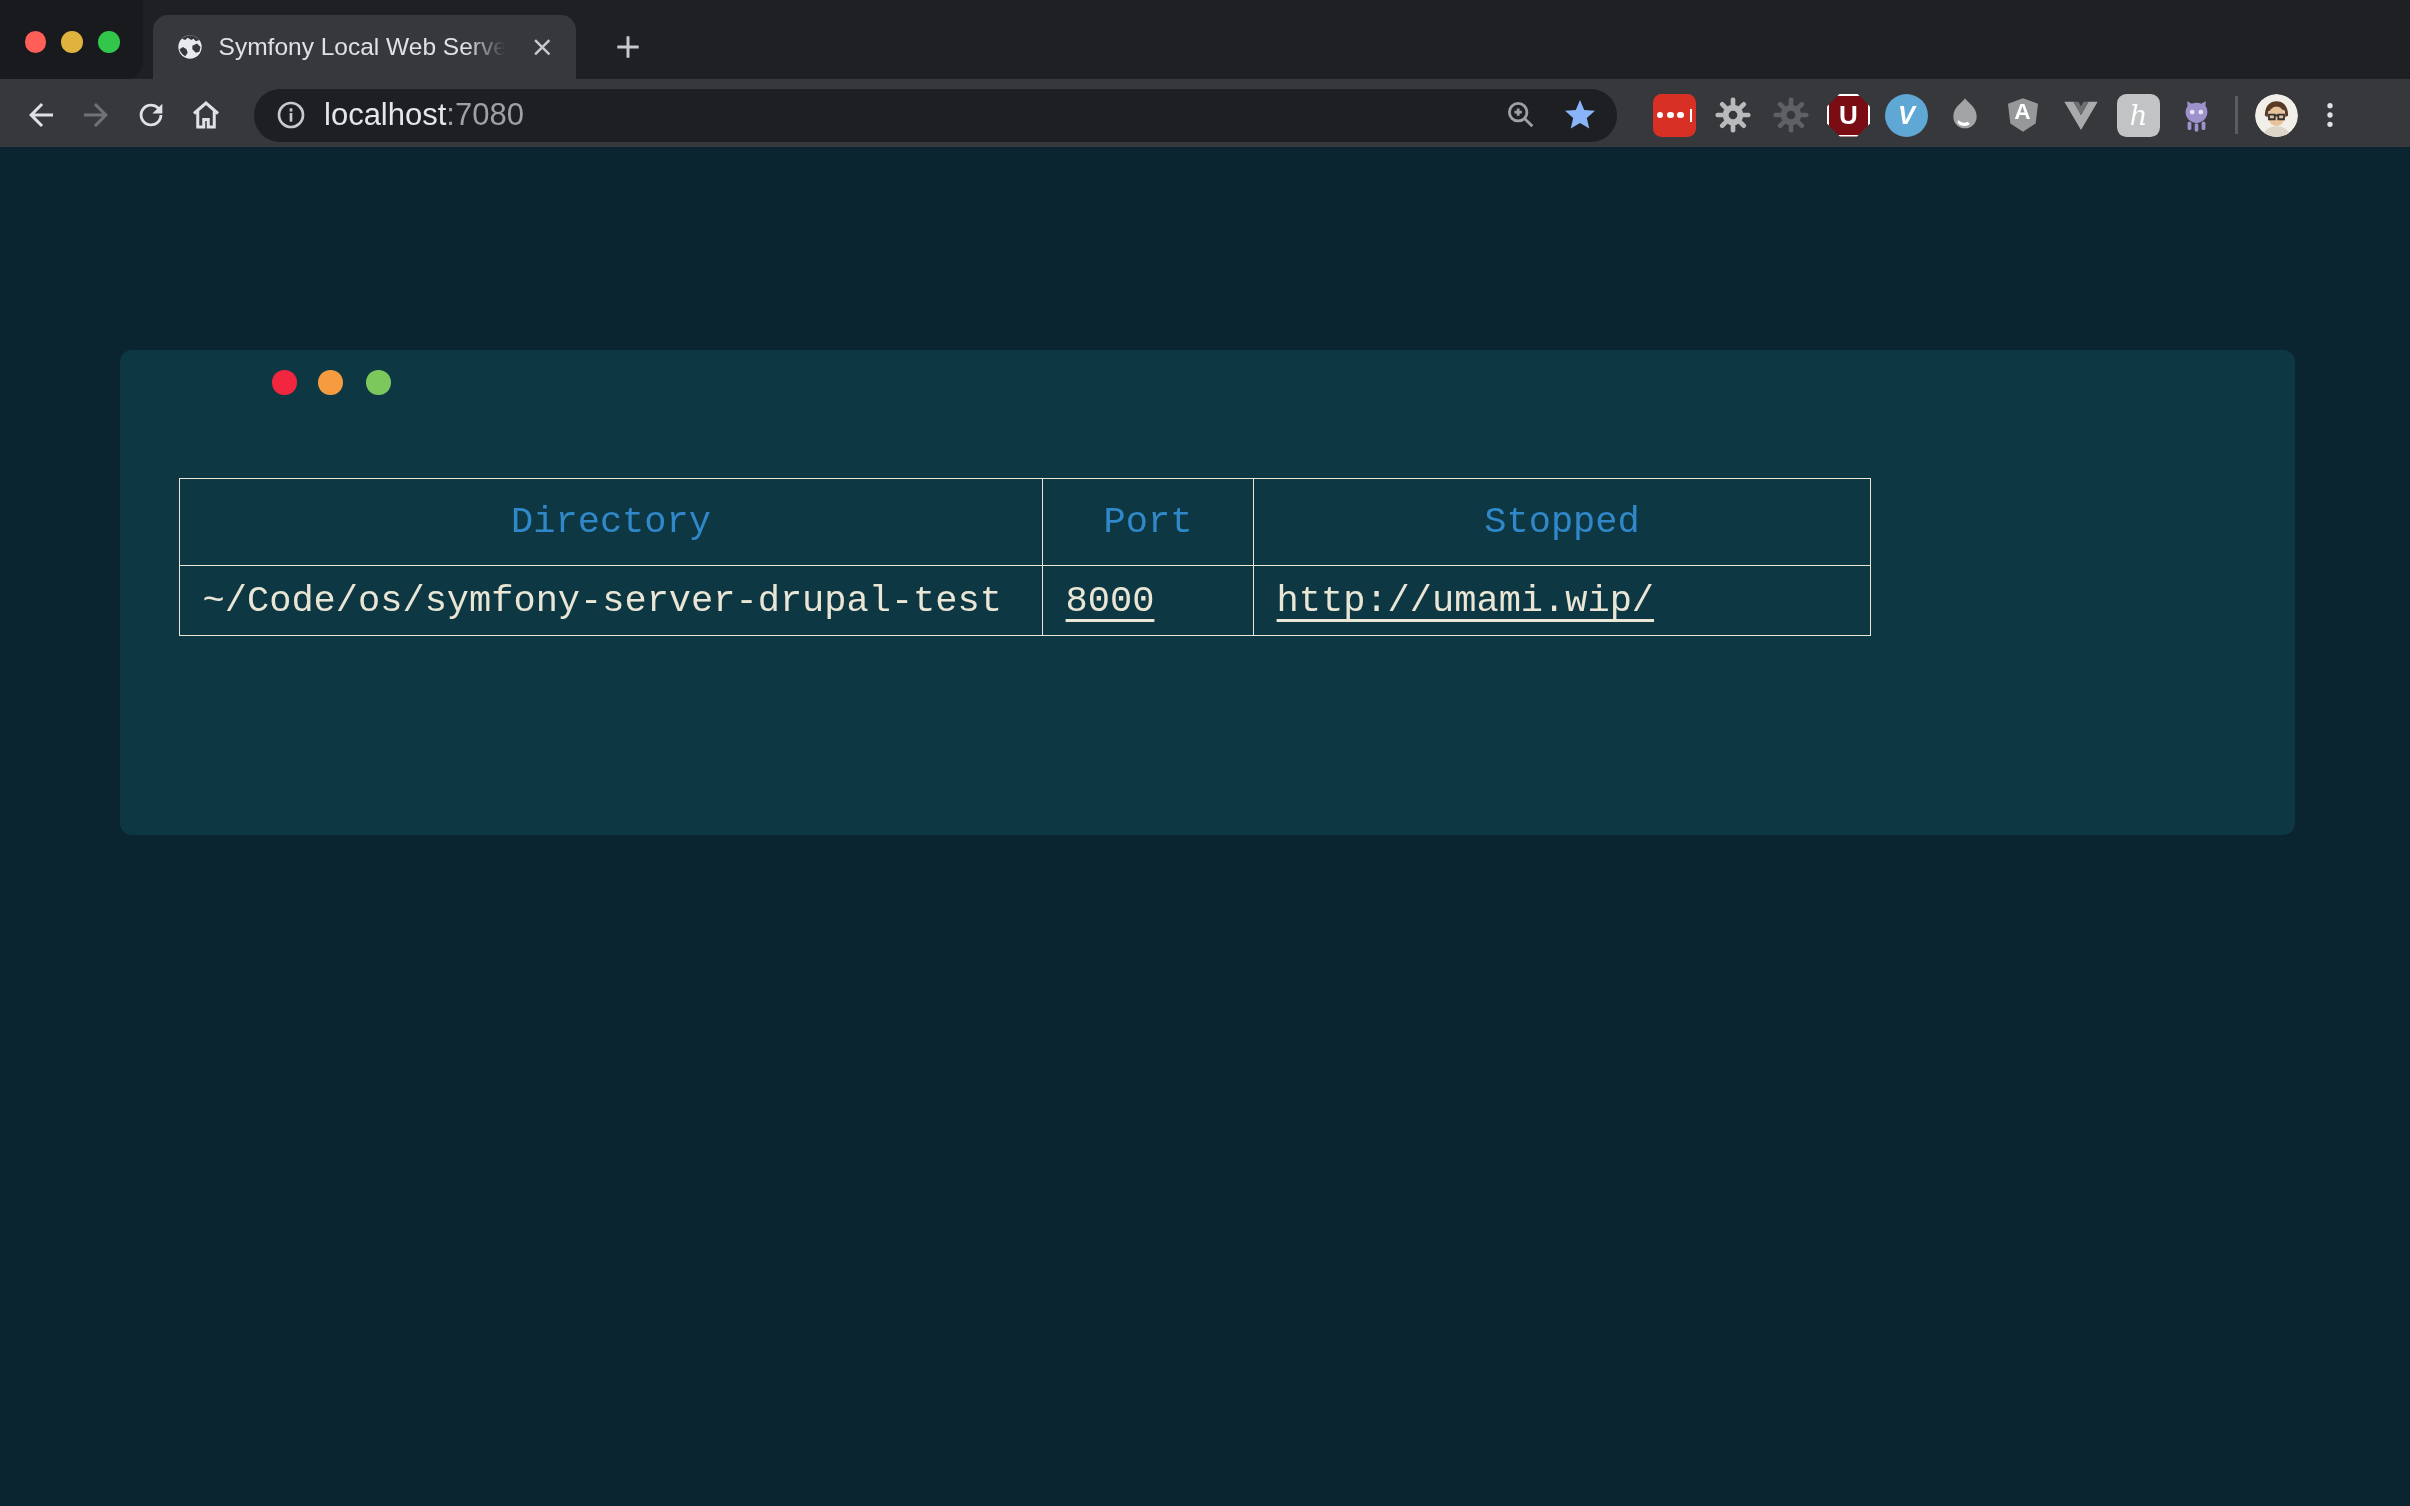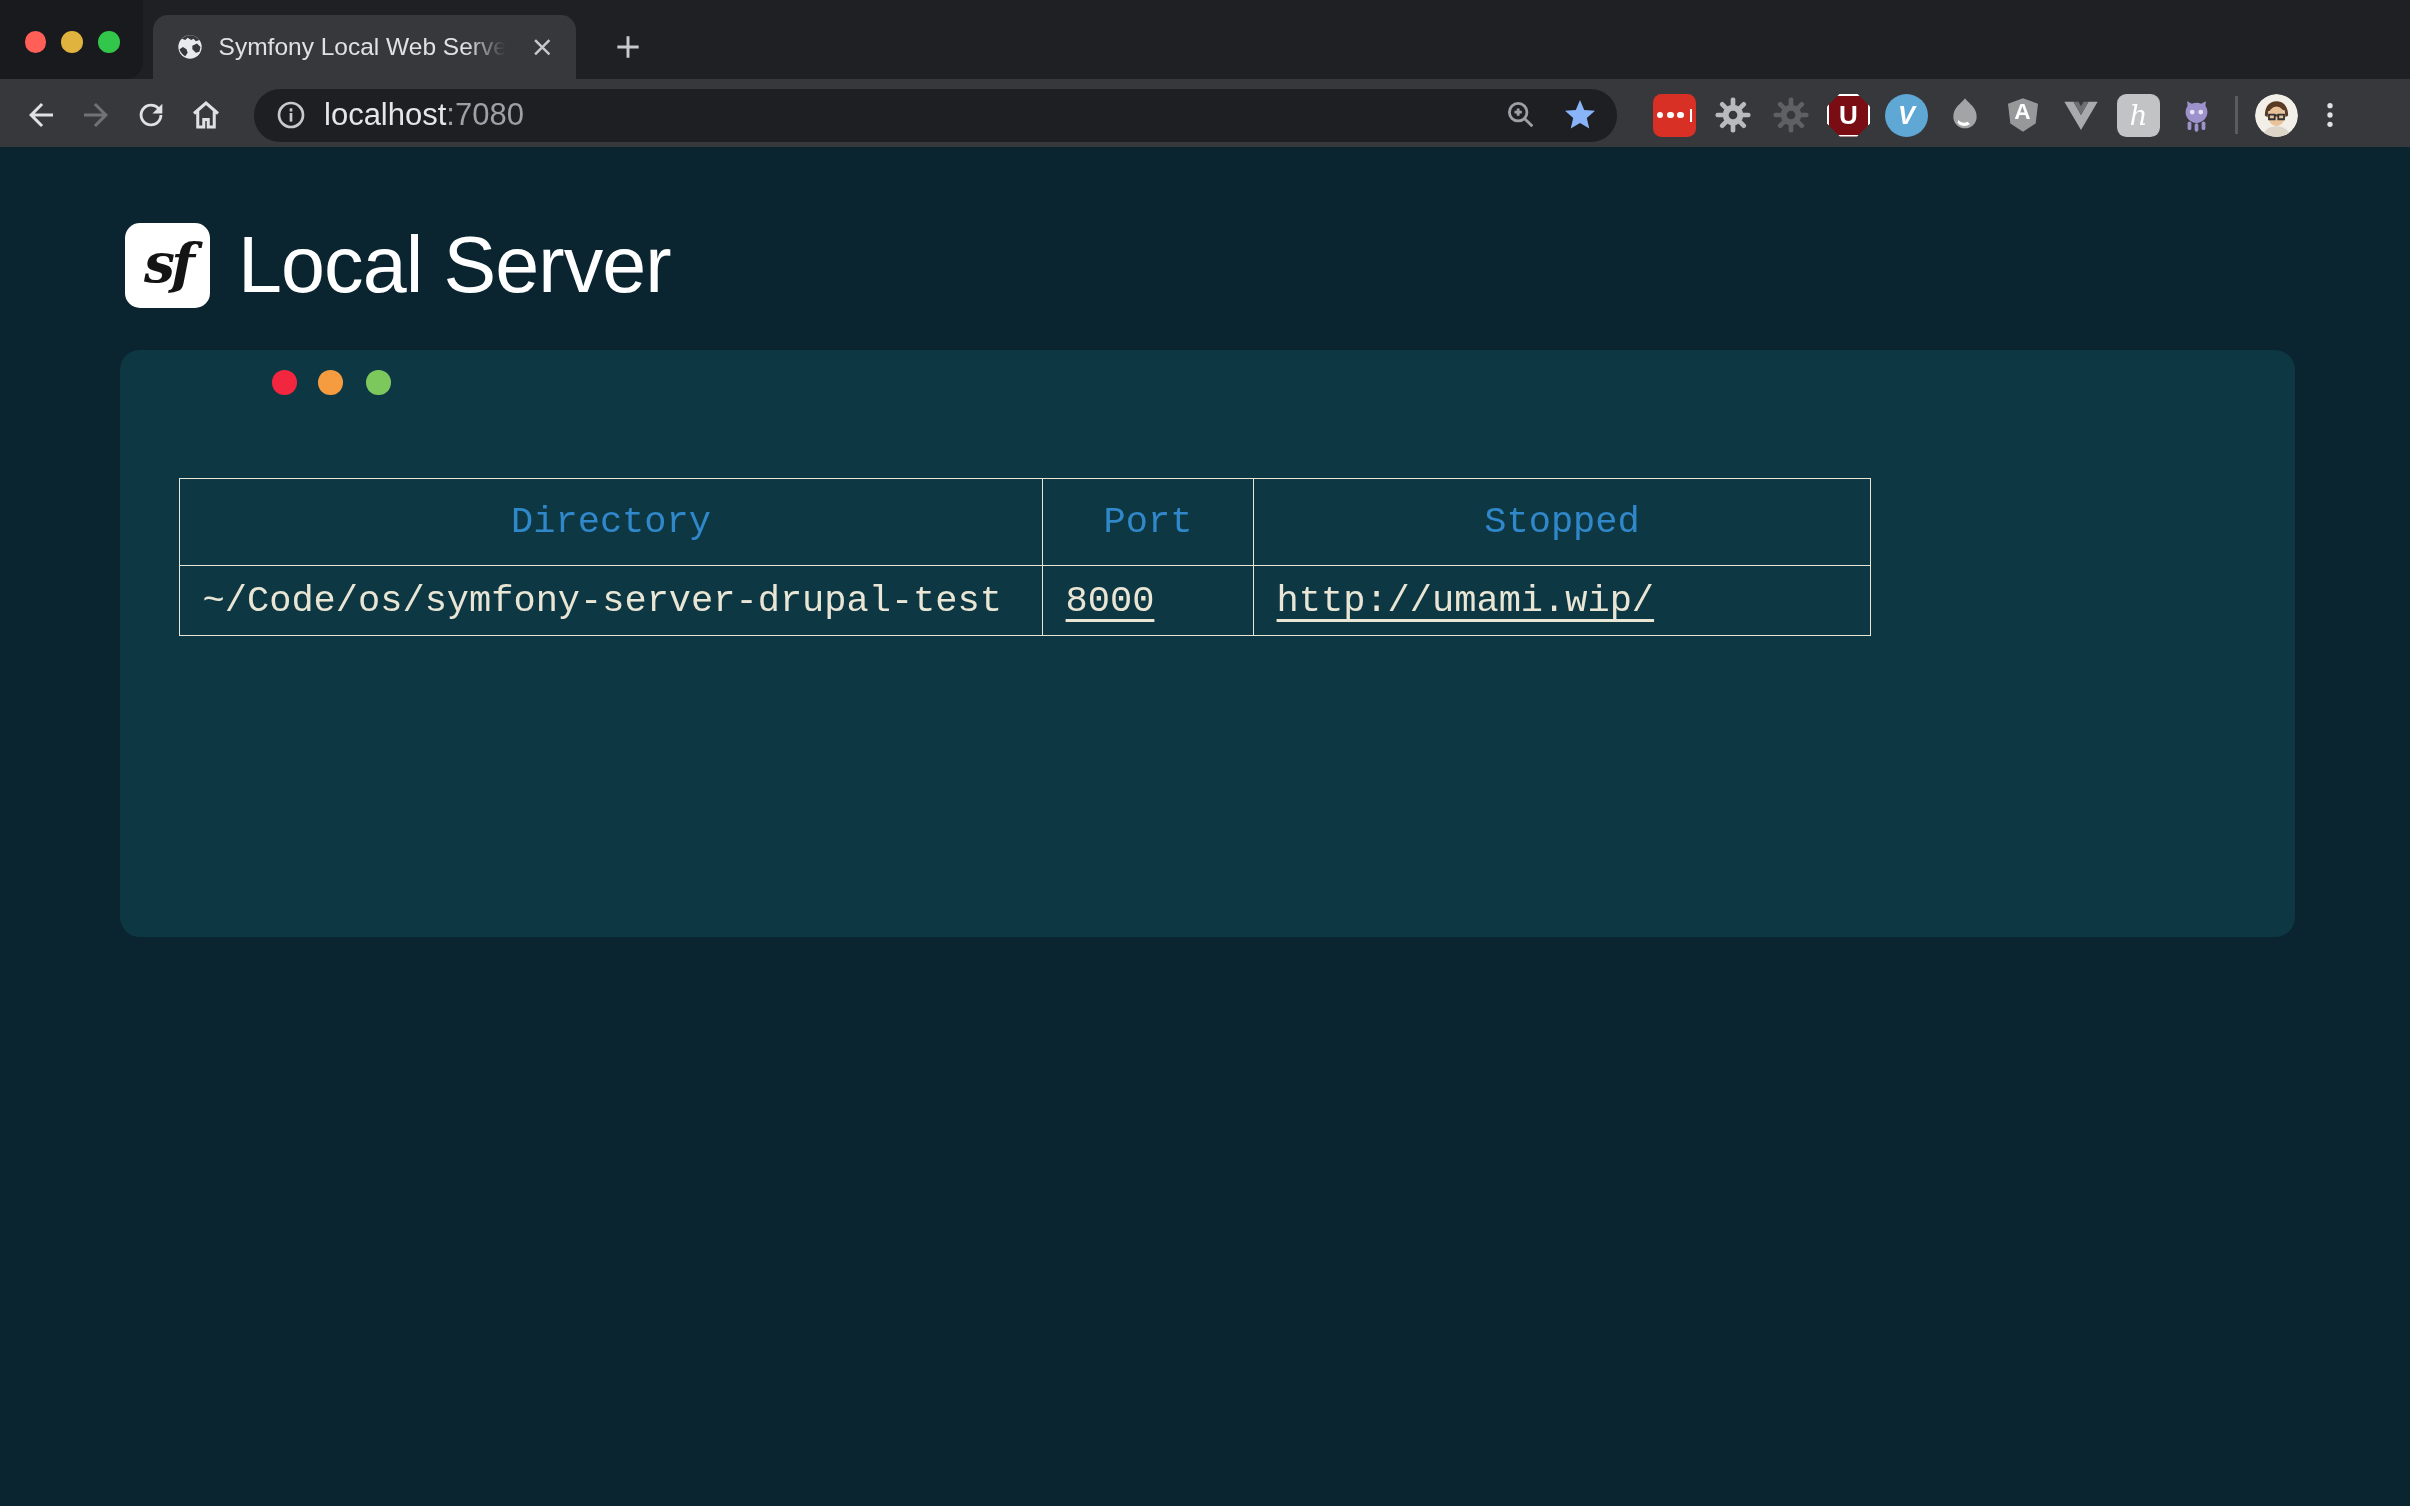--- a/index.html
+++ b/index.html
@@ -65,22 +65,22 @@
   
   .page { position:relative; height:1360px; background:#0B2530; }
   .brand { position:absolute; left:125px; top:72px; display:flex; align-items:center; }
   .sf-logo { width:85px; height:85px; background:#fff; border-radius:15px;
              display:flex; align-items:center; justify-content:center; }
   .sf-text { font-family:"DejaVu Serif", serif; font-style:italic; font-weight:bold;
              font-size:55px; color:#141414; letter-spacing:-3.8px; padding-bottom:5.6px; }
   .brand-title { margin-left:28px; font-size:79px; color:#FFFFFF; font-weight:400;
                  letter-spacing:-0.9px; }
 
-  .panel { position:absolute; left:120px; top:203px; width:2175px; height:587px;
-           background:#0D3843; border-radius:20px; }
+  .panel { position:absolute; left:120px; top:203px; width:2175px; height:485px;
+           background:#0D3843; border-radius:12px; }
   .pdot { position:absolute; top:20px; width:24.5px; height:24.5px; border-radius:50%; }
 
   table.servers { position:absolute; left:59px; top:128px; width:1690px;
                   border-collapse:collapse; table-layout:fixed;
                   font-family:"Liberation Mono", monospace; font-size:37px; }
   .servers col.c-dir { width:863px; } .servers col.c-port { width:211px; }
   .servers col.c-dom { width:617px; }
   .servers, .servers th, .servers td { border:1.9px solid #EAE6D6; }
   .servers tbody td { border-top:none; border-bottom:none; }
   .servers th { height:87px; color:#3088CA; font-weight:400; }
@@ -242,26 +242,20 @@
           <g fill="#DFE1E5">
         <circle cx="12" cy="5" r="2"></circle>
             <circle cx="12" cy="12" r="2"></circle>
             <circle cx="12" cy="19" r="2"></circle>
           </g>
         </svg>
     </span>
   </div>
 
   <div class="page">
-    <div class="brand">
-      <span class="sf-logo">
-        <span class="sf-text">sf</span>
-      </span>
-      <span class="brand-title">Local Server</span>
-    </div>
 
     <div class="panel">
       <span class="pdot" style="left: 152px; background: rgb(242, 38, 63);"></span>
       <span class="pdot" style="left: 198px; background: rgb(245, 155, 64);"></span>
       <span class="pdot" style="left: 246px; background: rgb(125, 200, 92);"></span>
 
       <table class="servers">
         <colgroup>
             <col class="c-dir">
             <col class="c-port">

